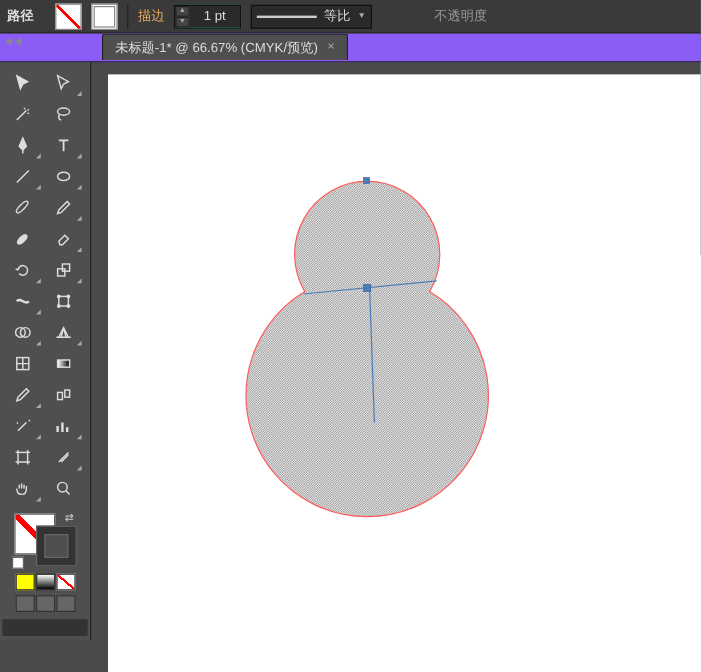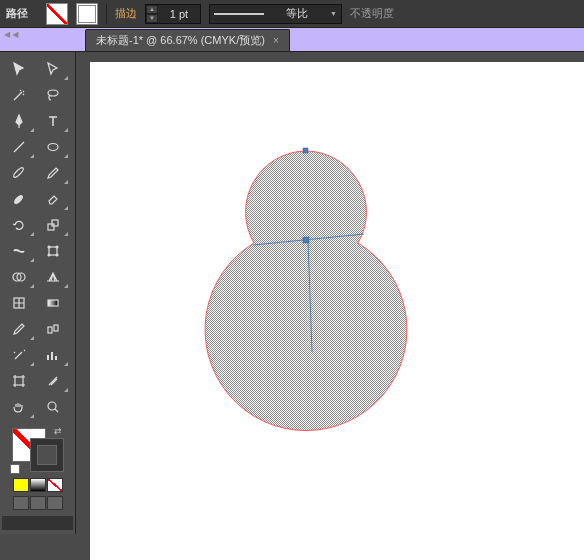--- a/index.html
+++ b/index.html
@@ -9,27 +9,27 @@
 .topbar .label { color: #ddd; margin-right: 10px; font-weight: bold; }
 .swatch-none { width: 22px; height: 22px; background: #fff; border: 1px solid #888; position: relative; display: inline-block; }
 .swatch-none::after { content: ""; position: absolute; left: 0; top: 0; width: 100%; height: 100%; background: linear-gradient(to top right, transparent 45%, red 45%, red 55%, transparent 55%); }
 .swatch-white { width: 22px; height: 22px; background: #fff; border: 3px double #888; display: inline-block; }
 .sep { width: 1px; height: 20px; background: #222; }
 .orange { color: #e8a95c; }
 .stroke-spin { display: flex; align-items: flex-start; background: #14b8a6; border: 1px solid #111; height: 20px; }
 .stroke-spin .arrows { display: flex; flex-direction: column; width: 12px; }
 .stroke-spin .arrows span { height: 9px; display: flex; align-items: center; justify-content: center; font-size: 6px; color: #aaa; background: #444; border: 1px solid #222; }
 .stroke-spin input { width: 42px; background: #2a2a2a; border: none; color: #ddd; font-size: 11px; text-align: center; height: 18px; }
-.combo { display: flex; align-items: center; background: #2a2a2a; border: 1px solid #111; height: 20px; padding: 0 4px; gap: 22px; }
+.combo { display: flex; align-items: center; background: #2a2a2a; border: 1px solid #111; height: 20px; padding: 0 4px; gap: 6px; }
 .combo .line { width: 50px; height: 2px; background: #ccc; }
 .combo .txt { color: #ddd; }
 .combo .dd { font-size: 7px; color: #aaa; }
-.trunc { color: #999; }
-
-.tabbar { height: 24px; background: #c4b5fd; border-bottom: 1px solid #222; display: flex; align-items: center; padding-left: 85px; }
+.trunc { color: #999; margin-left: 44px; }
+
+.tabbar { height: 24px; background: #8b5cf6; border-bottom: 1px solid #222; display: flex; align-items: flex-start; padding-left: 85px; }
 .mini-arrows { position: absolute; left: 4px; top: 30px; color: #888; font-size: 8px; letter-spacing: 2px; }
 .tab { background: #4f4f4f; color: #ddd; padding: 3px 10px; border: 1px solid #222; border-bottom: none; border-radius: 2px 2px 0 0; display: flex; align-items: center; gap: 8px; font-size: 11px; }
 .tab .x { color: #aaa; font-size: 10px; }
 
 .toolbox { position: absolute; left: 0; top: 52px; width: 76px; background: #4f4f4f; border-right: 1px solid #222; padding: 4px 2px; }
 .toolrow { display: flex; }
 .toolcell { width: 34px; height: 26px; display: flex; align-items: center; justify-content: center; color: #ddd; position: relative; border: 1px solid transparent; }
 .toolcell svg { width: 16px; height: 16px; stroke: #ddd; fill: none; stroke-width: 1.2; }
 .toolcell .tri { position: absolute; right: 1px; bottom: 1px; width: 0; height: 0; border-left: 4px solid transparent; border-bottom: 4px solid #aaa; }
 .fillstroke { position: relative; width: 56px; height: 48px; margin: 6px auto 4px; }

